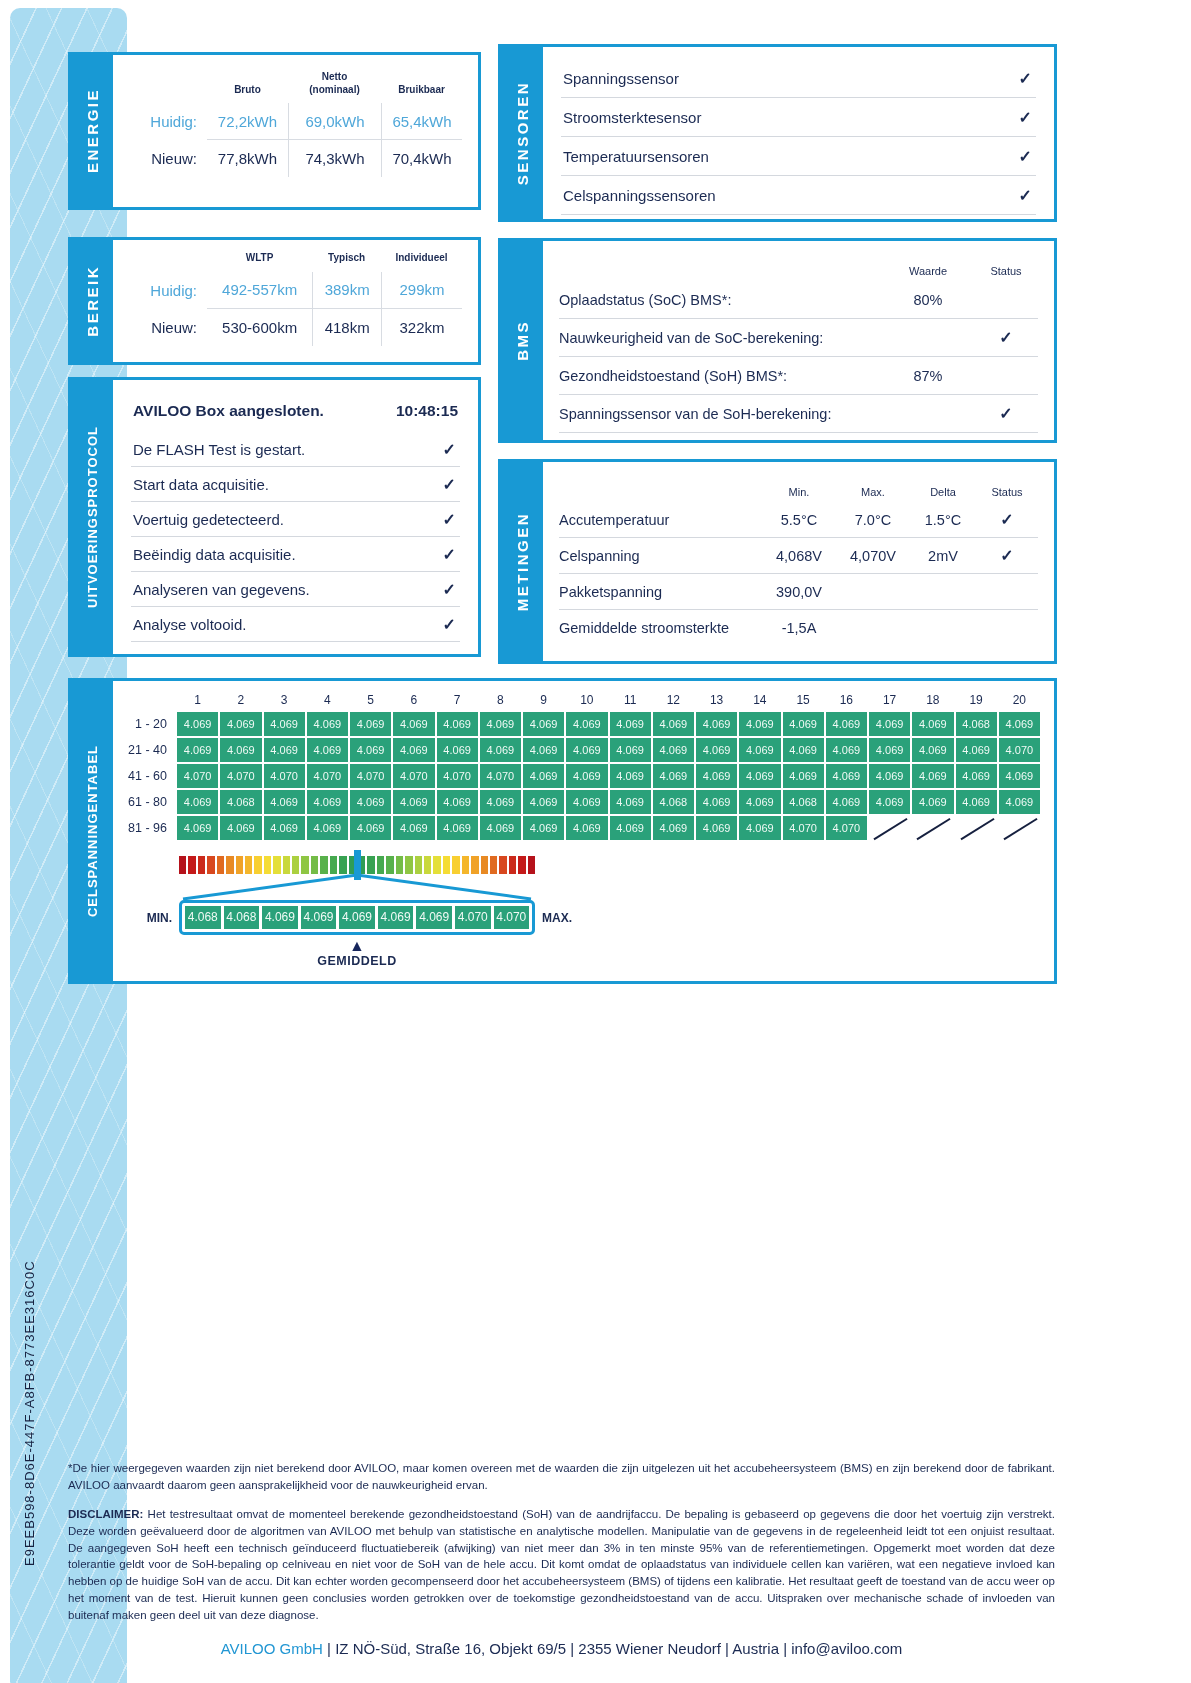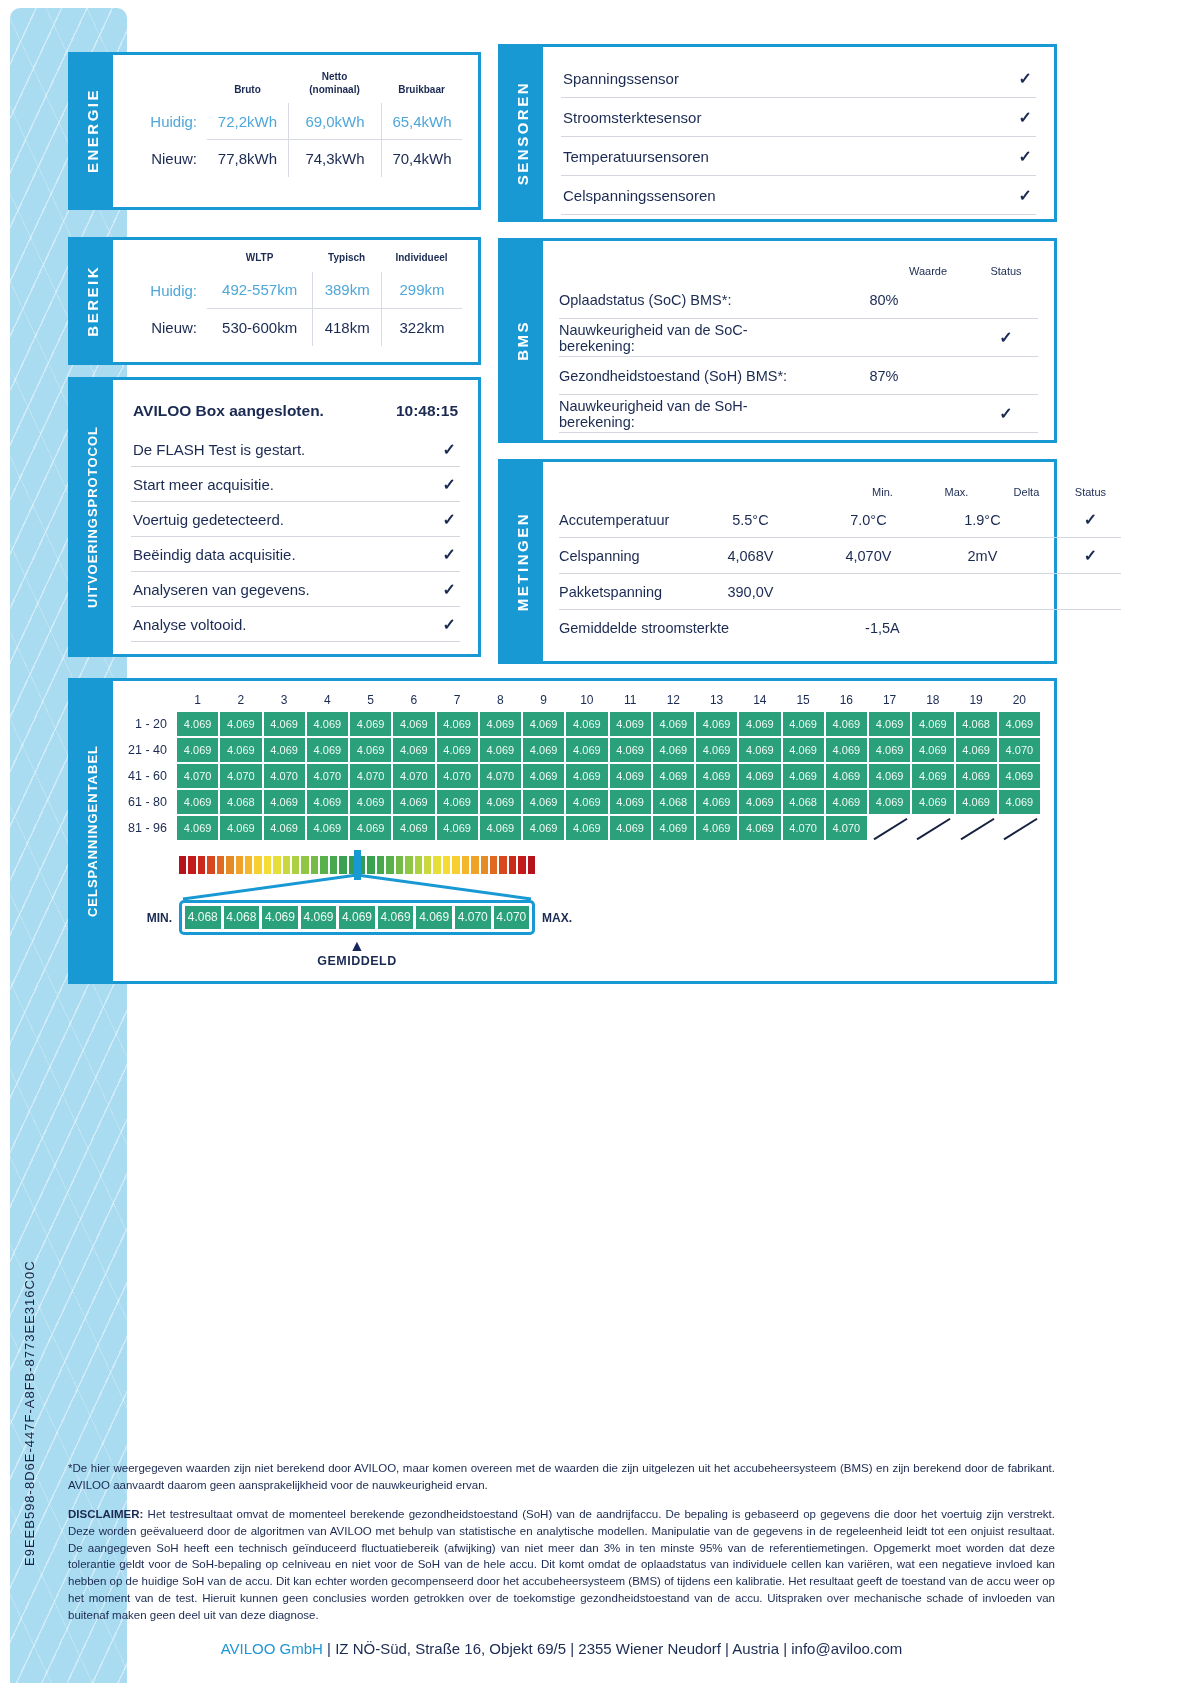--- a/index.html
+++ b/index.html
@@ -53,21 +53,21 @@
 
   
   .stat-table { padding:10px 16px 4px 16px; }
   .bms-row { display:grid; grid-template-columns:1fr 92px 64px; align-items:center; min-height:37px; }
   .met-row { display:grid; grid-template-columns:1fr 74px 74px 66px 62px; align-items:center; min-height:35px; }
   .hdr-row { min-height:26px; border-bottom:none !important; align-items:end; padding-bottom:4px; }
   .col-h { font-size:11px; text-align:center; color:#1b2a52; }
   .stat-label { font-size:14.5px; }
   .stat-val { font-size:14.5px; text-align:center; }
   .stat-check { text-align:center; }
-  .row-line { border-bottom:1px solid #d4d8de;gap:44px; }
+  .row-line { border-bottom:1px solid #d4d8de; }
 
   
   .cells-content { padding:12px 14px 6px 8px; }
   .cv-grid { display:grid; grid-template-columns:54px repeat(20,1fr); gap:2px; }
   .cv-num { font-size:12px; text-align:center; padding-bottom:3px; color:#1b2a52; }
   .cv-corner { }
   .cv-label { font-size:12.5px; text-align:right; padding-right:8px; line-height:24px; white-space:nowrap; }
   .cv-cell { background:#2aa17a; color:#f0faf5; font-size:11px; text-align:center; line-height:24px; height:24px; }
   .cv-empty { position:relative; height:24px; }
   .cv-empty::after { content:""; position:absolute; left:2px; right:0px; top:50%; border-top:2px solid #16203f; transform:rotate(-32deg); }
@@ -161,21 +161,21 @@
     <div class="content proto">
       <div class="proto-header">
         <span>AVILOO Box aangesloten.</span>
         <span>10:48:15</span>
       </div>
       <div class="lined-item">
           <span>De FLASH Test is gestart.</span>
           <span class="check">✓</span>
         </div>
       <div class="lined-item">
-          <span>Start meer acquisitie.</span>
+          <span>Start data acquisitie.</span>
           <span class="check">✓</span>
         </div>
       <div class="lined-item">
           <span>Voertuig gedetecteerd.</span>
           <span class="check">✓</span>
         </div>
       <div class="lined-item">
           <span>Beëindig data acquisitie.</span>
           <span class="check">✓</span>
         </div>
@@ -233,21 +233,21 @@
         <div class="stat-label">Nauwkeurigheid van de SoC-berekening:</div>
         <div class="stat-val"></div>
         <div class="stat-check check">✓</div>
       </div>
       <div class="bms-row row-line">
         <div class="stat-label">Gezondheidstoestand (SoH) BMS*:</div>
         <div class="stat-val">87%</div>
         <div class="stat-check check"></div>
       </div>
       <div class="bms-row row-line">
-        <div class="stat-label">Nauwkeurigheid van de SoH-berekening:</div>
+        <div class="stat-label">Spanningssensor van de SoH-berekening:</div>
         <div class="stat-val"></div>
         <div class="stat-check check">✓</div>
       </div>
     </div>
   </div>
 
   <div class="section" style="left:498px; top:459px; width:553px; height:199px;">
     <div class="tab">
         <span>METINGEN</span>
       </div>
@@ -256,21 +256,21 @@
         <div></div>
         <div class="col-h">Min.</div>
         <div class="col-h">Max.</div>
         <div class="col-h">Delta</div>
         <div class="col-h">Status</div>
       </div>
       <div class="met-row row-line">
         <div class="stat-label">Accutemperatuur</div>
         <div class="stat-val">5.5°C</div>
         <div class="stat-val">7.0°C</div>
-        <div class="stat-val">1.9°C</div>
+        <div class="stat-val">1.5°C</div>
         <div class="stat-check check">✓</div>
       </div>
       <div class="met-row row-line">
         <div class="stat-label">Celspanning</div>
         <div class="stat-val">4,068V</div>
         <div class="stat-val">4,070V</div>
         <div class="stat-val">2mV</div>
         <div class="stat-check check">✓</div>
       </div>
       <div class="met-row row-line">

